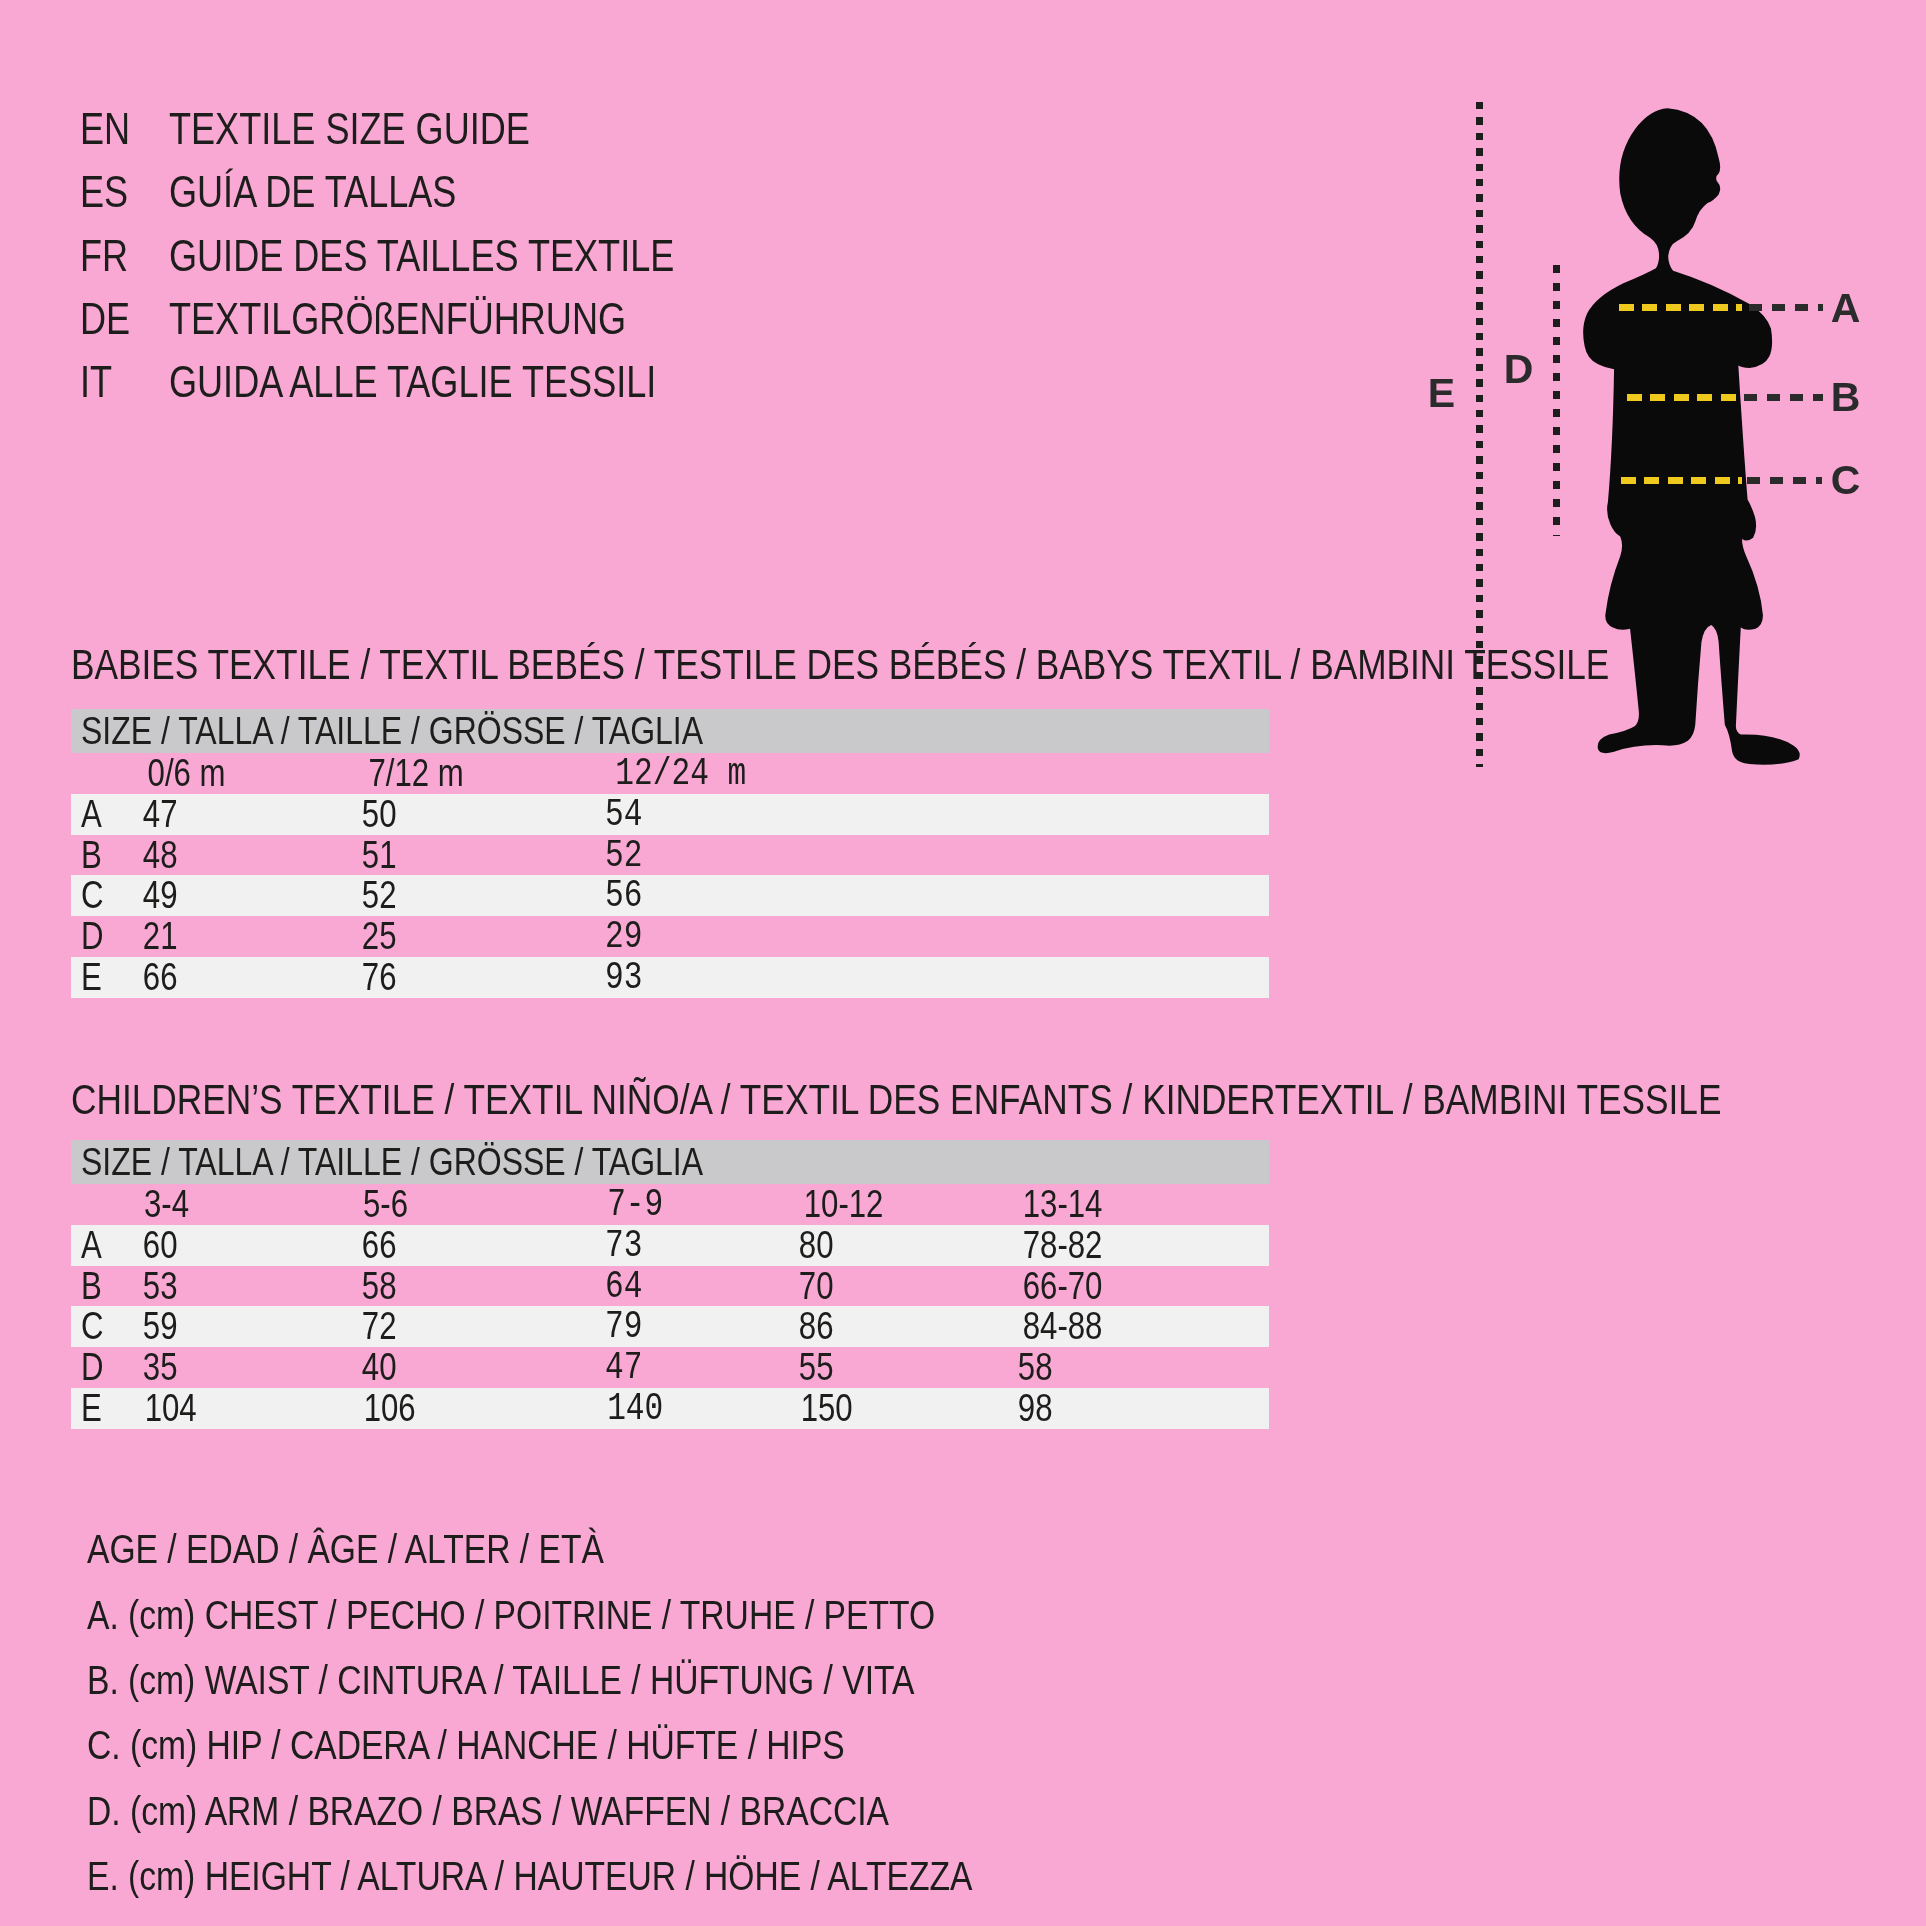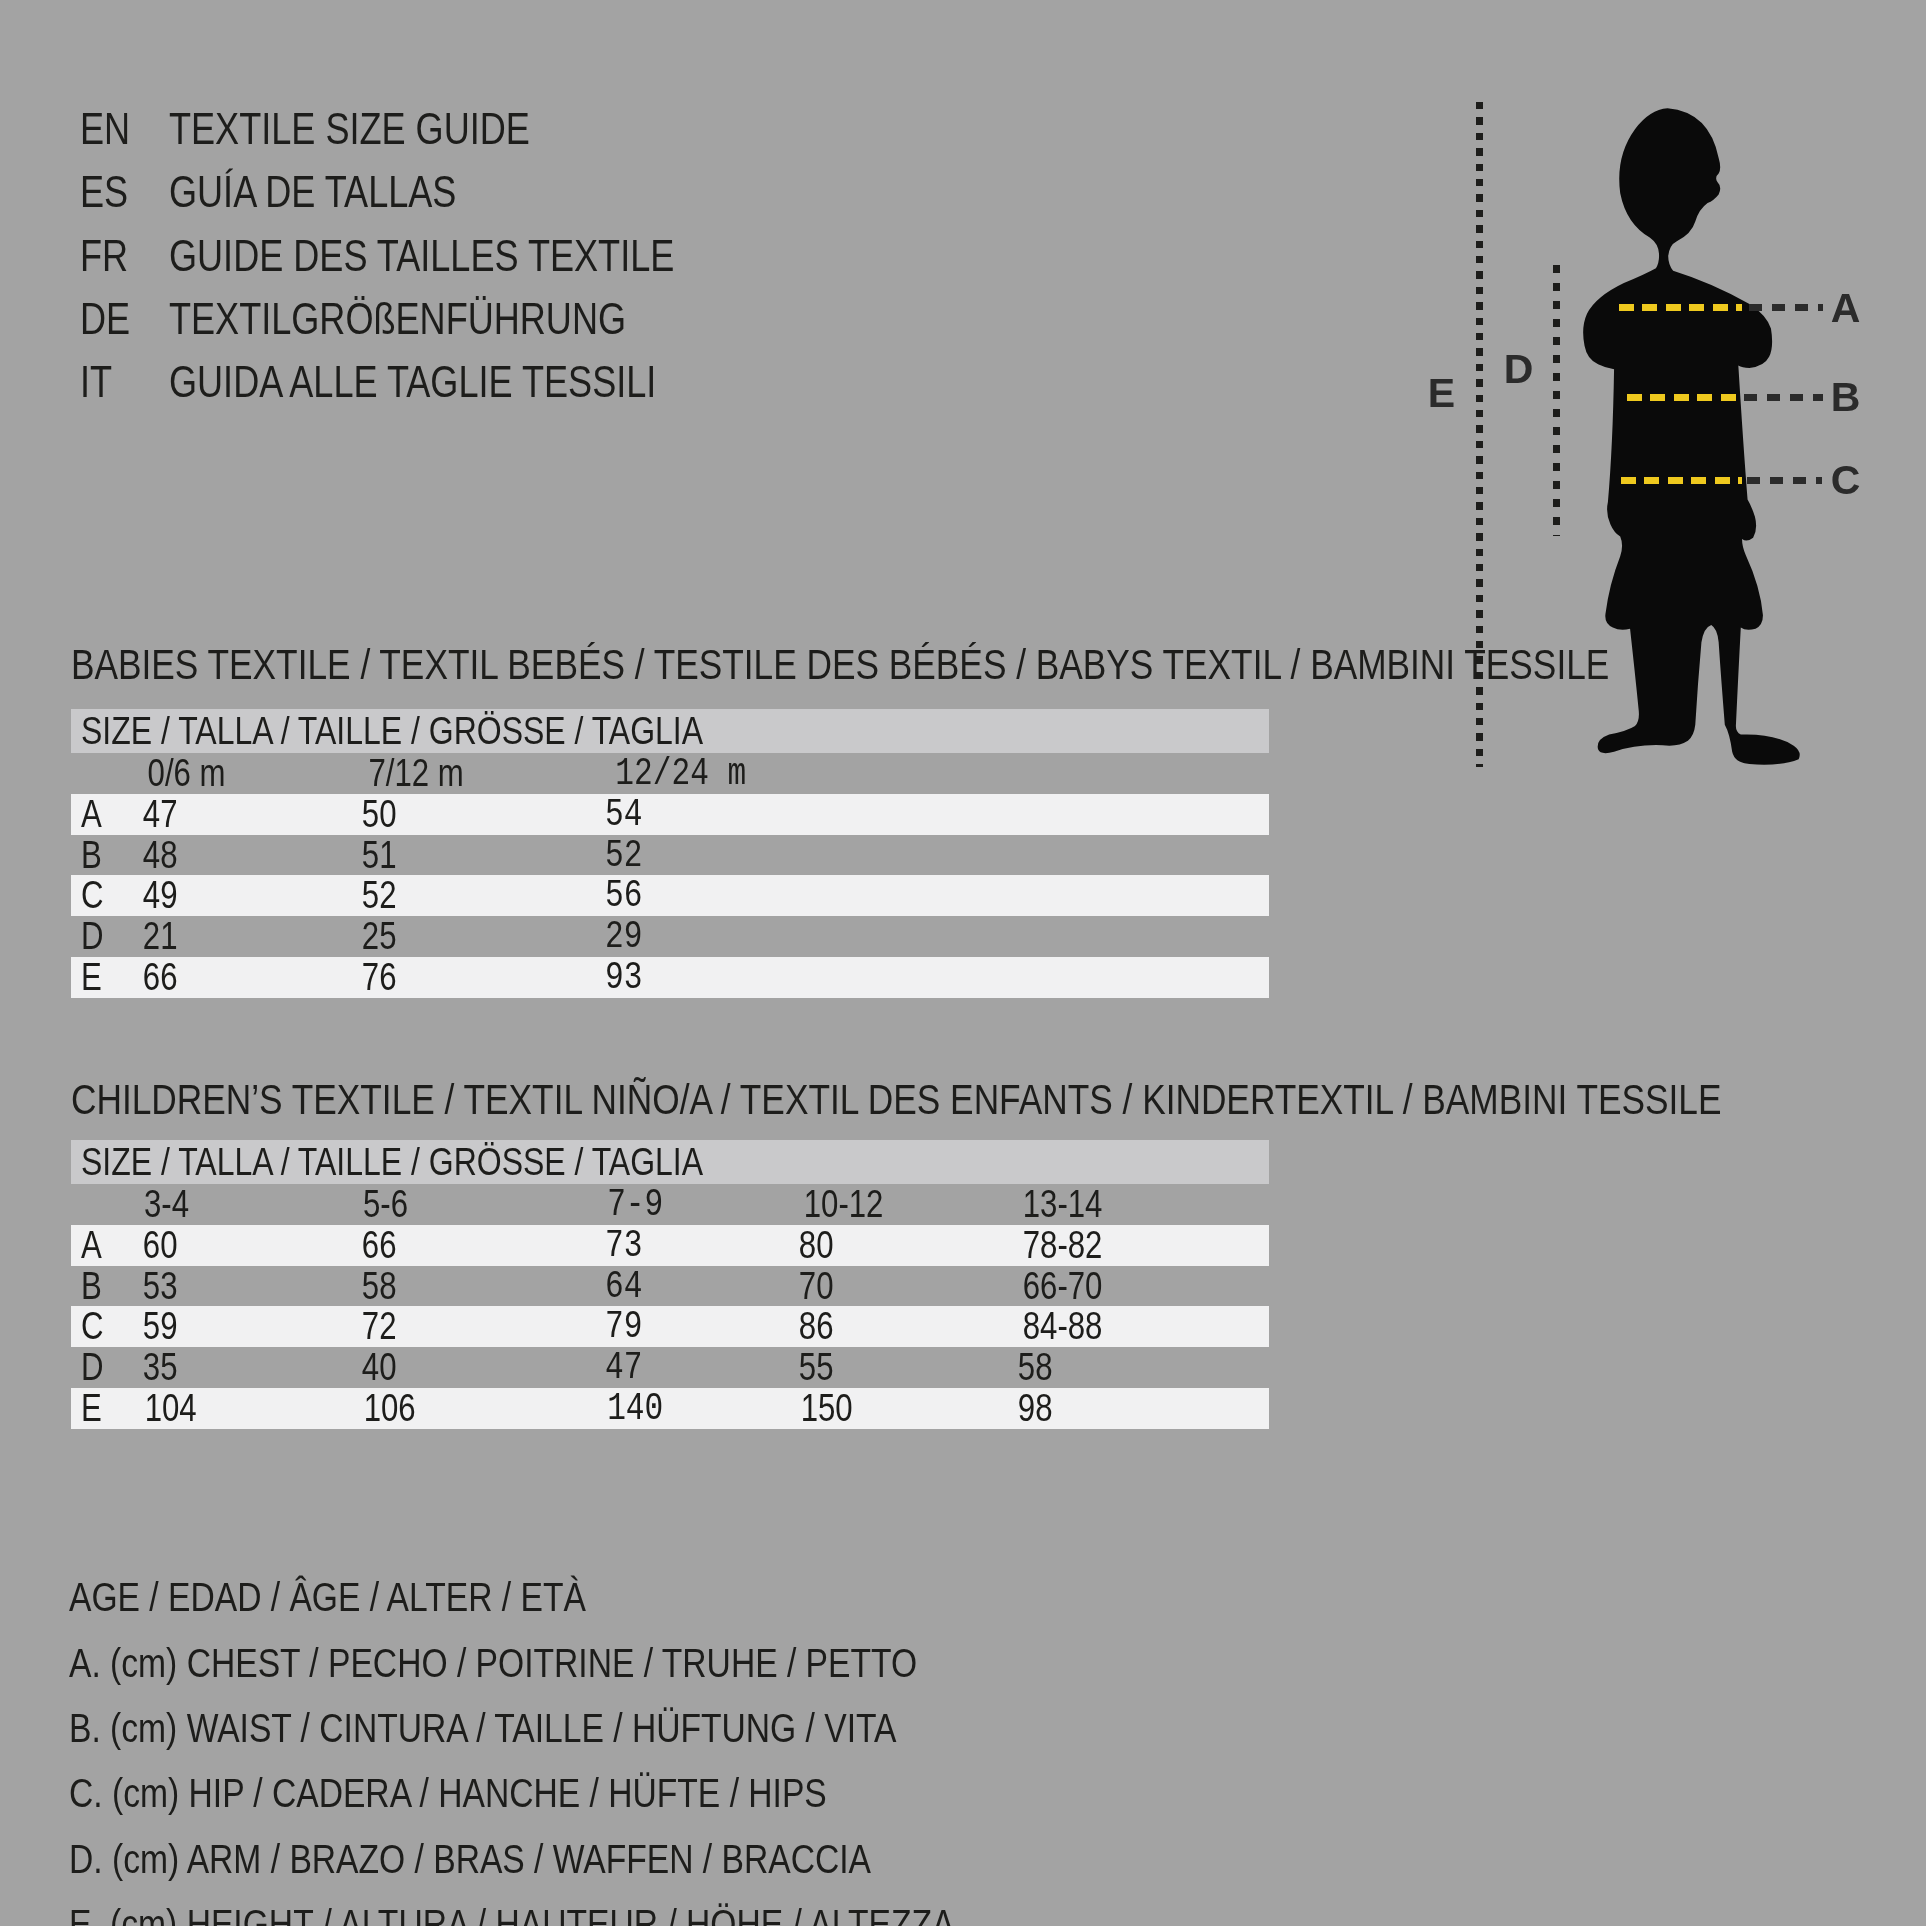--- a/index.html
+++ b/index.html
@@ -1,18 +1,18 @@
 <!DOCTYPE html>
 <html style="font-size:10px"><head>
 <meta charset="utf-8">
 <title>Textile Size Guide</title>
 <style>
   html,body { margin:0; padding:0; background:#ffffff; }
   #canvas {
-    position:relative; width:1926px; height:1926px; background:#a3a3a3;
+    position:relative; width:1926px; height:1926px; background:#f9a8d4;
     font-family:"Liberation Sans", sans-serif; color:#1d1d1b; overflow:hidden;
   }
   
   .sq  { display:inline-block; transform:scaleX(.82); transform-origin:0 50%; white-space:nowrap; }
   .sqc { display:inline-block; transform:scaleX(.82); transform-origin:50% 50%; white-space:nowrap; }
 
   
   .lang-row { position:absolute; left:0; height:44px; line-height:44px; font-size:44px; font-weight:500; }
   .lang-code  { position:absolute; left:80px; }
   .lang-title { position:absolute; left:169px; }
@@ -25,21 +25,21 @@
   .size-bar   { position:absolute; left:0; top:0; width:1198px; height:44px; background:#c9c9cb; }
   .size-bar-label { position:absolute; left:10px; top:0; height:60px; line-height:44px; font-size:39px; font-weight:500; }
   .band { position:absolute; left:0; width:1198px; height:41px; background:#f1f1f2; }
   .rowlab { position:absolute; left:10px; width:74px; height:41px; line-height:41px; font-size:38px; font-weight:500; text-align:left; }
   .cell { position:absolute; width:209px; height:41px; line-height:41px; font-size:38px; font-weight:500; text-align:left; }
   .c1 { left:68px; } .c2 { left:287px; } .c3 { left:530px;font-family:Liberation Mono, monospace; } .c4 { left:724px; } .c5 { left:943px; }
   .rA { top:85px; } .rB { top:126px; } .rC { top:166px; } .rD { top:207px; } .rE { top:248px; }
   .hdr { top:44px; }
 
   
-  .legend-row { position:absolute; left:69px; height:41px; line-height:41px; font-size:41px; font-weight:500;margin-top:48px; }
+  .legend-row { position:absolute; left:87px; height:41px; line-height:41px; font-size:41px; font-weight:500; }
 
   
   .vdots {
     position:absolute; width:6.8px;
     background:repeating-linear-gradient(to bottom, #1d1d1b 0 7.4px, transparent 7.4px 15.4px);
   }
   .ydash {
     position:absolute; height:7.4px; z-index:3;
     background:repeating-linear-gradient(to right, #efc91e 0 15px, transparent 15px 23.4px);
   }

